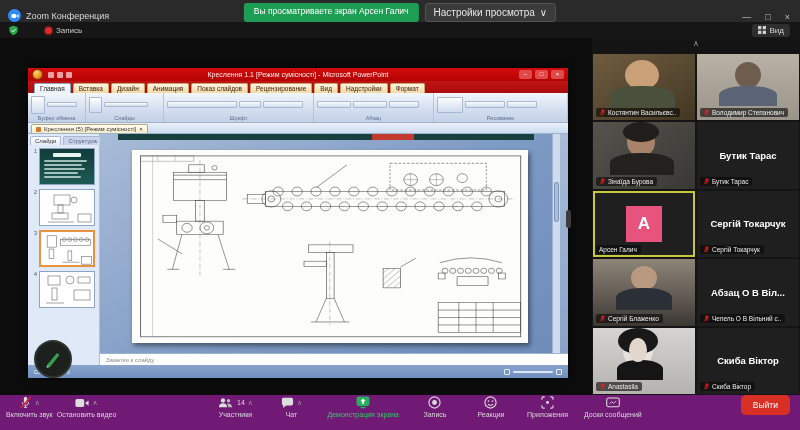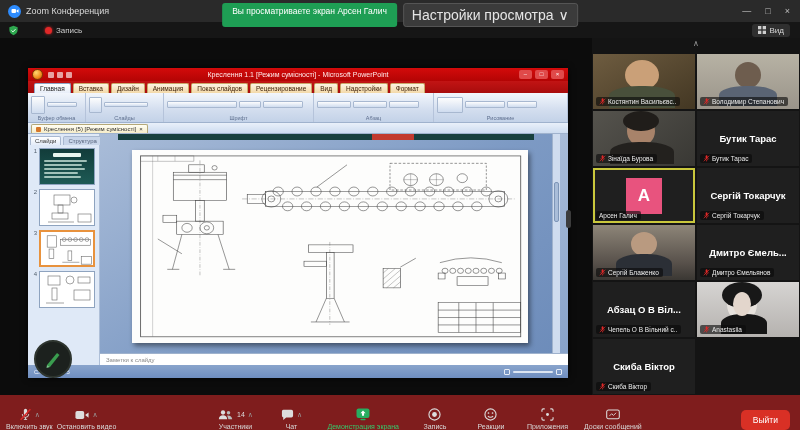--- a/index.html
+++ b/index.html
@@ -1,30 +1,30 @@
 <!DOCTYPE html>
 <html><head>
 <meta charset="utf-8">
 <style>
   * { margin:0; padding:0; box-sizing:border-box; }
   html,body { width:800px; height:430px; background:#101010; overflow:hidden;
               font-family:"Liberation Sans", sans-serif; }
 
   
   #titlebar { position:absolute; top:0; left:0; width:800px; height:22px;
-              background:#2a2a2a; display:flex; align-items:center; z-index:50; }
+              background:#2a2a2a; display:flex; align-items:flex-end; z-index:50; }
   .app-title { display:flex; align-items:center; gap:5px; padding-left:8px;
                color:#d8d8d8; font-size:9px; }
   .zoom-logo { width:13px; height:13px; border-radius:50%; background:#2d8cff;
                display:flex; align-items:center; justify-content:center; }
   #banner-wrap { position:absolute; left:50%; transform:translateX(-50%); top:3px;
                  display:flex; gap:6px; }
   .view-banner { background:#1e9e54; color:#fff; font-size:8.5px; padding:3px 10px;
                  border-radius:3px; white-space:nowrap; }
-  .view-settings { background:#3b3b3b; color:#e5e5e5; font-size:14px; padding:3px 8px;
+  .view-settings { background:#3b3b3b; color:#e5e5e5; font-size:10px; padding:3px 8px;
                    border-radius:3px; border:1px solid #555; white-space:nowrap; display:flex; gap:5px; }
   .win-btns { margin-left:auto; display:flex; gap:14px; padding-right:10px;
               color:#bfbfbf; font-size:9px; }
   .win-btns span { cursor:default; }
 
   
   #infobar { position:absolute; top:22px; left:0; width:800px; height:16px;
              background:#161616; display:flex; align-items:center; z-index:40; }
   .rec-ind { display:flex; align-items:center; gap:4px; margin-left:26px;
              color:#cccccc; font-size:8px; }
@@ -135,21 +135,21 @@
          overflow:hidden; }
   .tile.active-speaker { outline:2px solid #c9c73c; outline-offset:-2px; }
   .avatar-a { position:absolute; left:50%; top:50%; transform:translate(-50%,-50%);
               width:36px; height:36px; background:#e8537e; color:#fff; font-size:17px;
               font-weight:bold; display:flex; align-items:center; justify-content:center; }
   .sil-head { position:absolute; border-radius:50%; }
   .sil-body { position:absolute; border-radius:45% 45% 0 0; }
 
   
   #toolbar { position:absolute; bottom:0; left:0; width:800px; height:35px;
-             background:#7f1d1d; display:flex; align-items:flex-end; z-index:50; }
+             background:#701a75; display:flex; align-items:flex-start; z-index:50; }
   .tb-group-left { display:flex; gap:4px; padding-left:6px; }
   .tb-center { flex:1; display:flex; justify-content:center; gap:16px; }
   .tb-ctl { display:flex; flex-direction:column; align-items:center; gap:1px;
             min-width:40px; cursor:default; }
   .tb-ctl .ico-row { display:flex; align-items:center; gap:3px; height:15px; }
   .tb-ctl .lbl { font-size:7px; color:#d8d8d8; white-space:nowrap; }
   .tb-ctl.green .lbl { color:#37c86b; }
   .tb-chev { color:#9a9a9a; font-size:7px; }
   .tb-count { color:#ddd; font-size:7px; margin-left:1px; }
   .leave-btn { margin-left:auto; margin-right:10px; background:#d93025; color:#fff;
@@ -570,31 +570,20 @@
       <span class="tag">
           <svg width="7" height="7" viewBox="0 0 10 10">
             <rect x="3.8" y="0.5" width="2.6" height="5" rx="1.3" fill="#e02828"></rect>
             <path d="M2.5 4.5a2.6 2.6 0 0 0 5.2 0M5.1 7.2v2" stroke="#e02828" stroke-width="0.9" fill="none"></path>
             <line x1="1" y1="9" x2="9" y2="1" stroke="#e02828" stroke-width="1"></line>
           </svg>
           <span>Сергій Блаженко</span>
         </span>
     </div>
 
-    <div class="tile">
-      <span class="center-name">Дмитро Ємель...</span>
-      <span class="tag">
-          <svg width="7" height="7" viewBox="0 0 10 10">
-            <rect x="3.8" y="0.5" width="2.6" height="5" rx="1.3" fill="#e02828"></rect>
-            <path d="M2.5 4.5a2.6 2.6 0 0 0 5.2 0M5.1 7.2v2" stroke="#e02828" stroke-width="0.9" fill="none"></path>
-            <line x1="1" y1="9" x2="9" y2="1" stroke="#e02828" stroke-width="1"></line>
-          </svg>
-          <span>Дмитро Ємельянов</span>
-        </span>
-    </div>
 
     <div class="tile">
       <span class="center-name">Абзац О В Віл...</span>
       <span class="tag">
           <svg width="7" height="7" viewBox="0 0 10 10">
             <rect x="3.8" y="0.5" width="2.6" height="5" rx="1.3" fill="#e02828"></rect>
             <path d="M2.5 4.5a2.6 2.6 0 0 0 5.2 0M5.1 7.2v2" stroke="#e02828" stroke-width="0.9" fill="none"></path>
             <line x1="1" y1="9" x2="9" y2="1" stroke="#e02828" stroke-width="1"></line>
           </svg>
           <span>Чепель О В Вільний с..</span>

